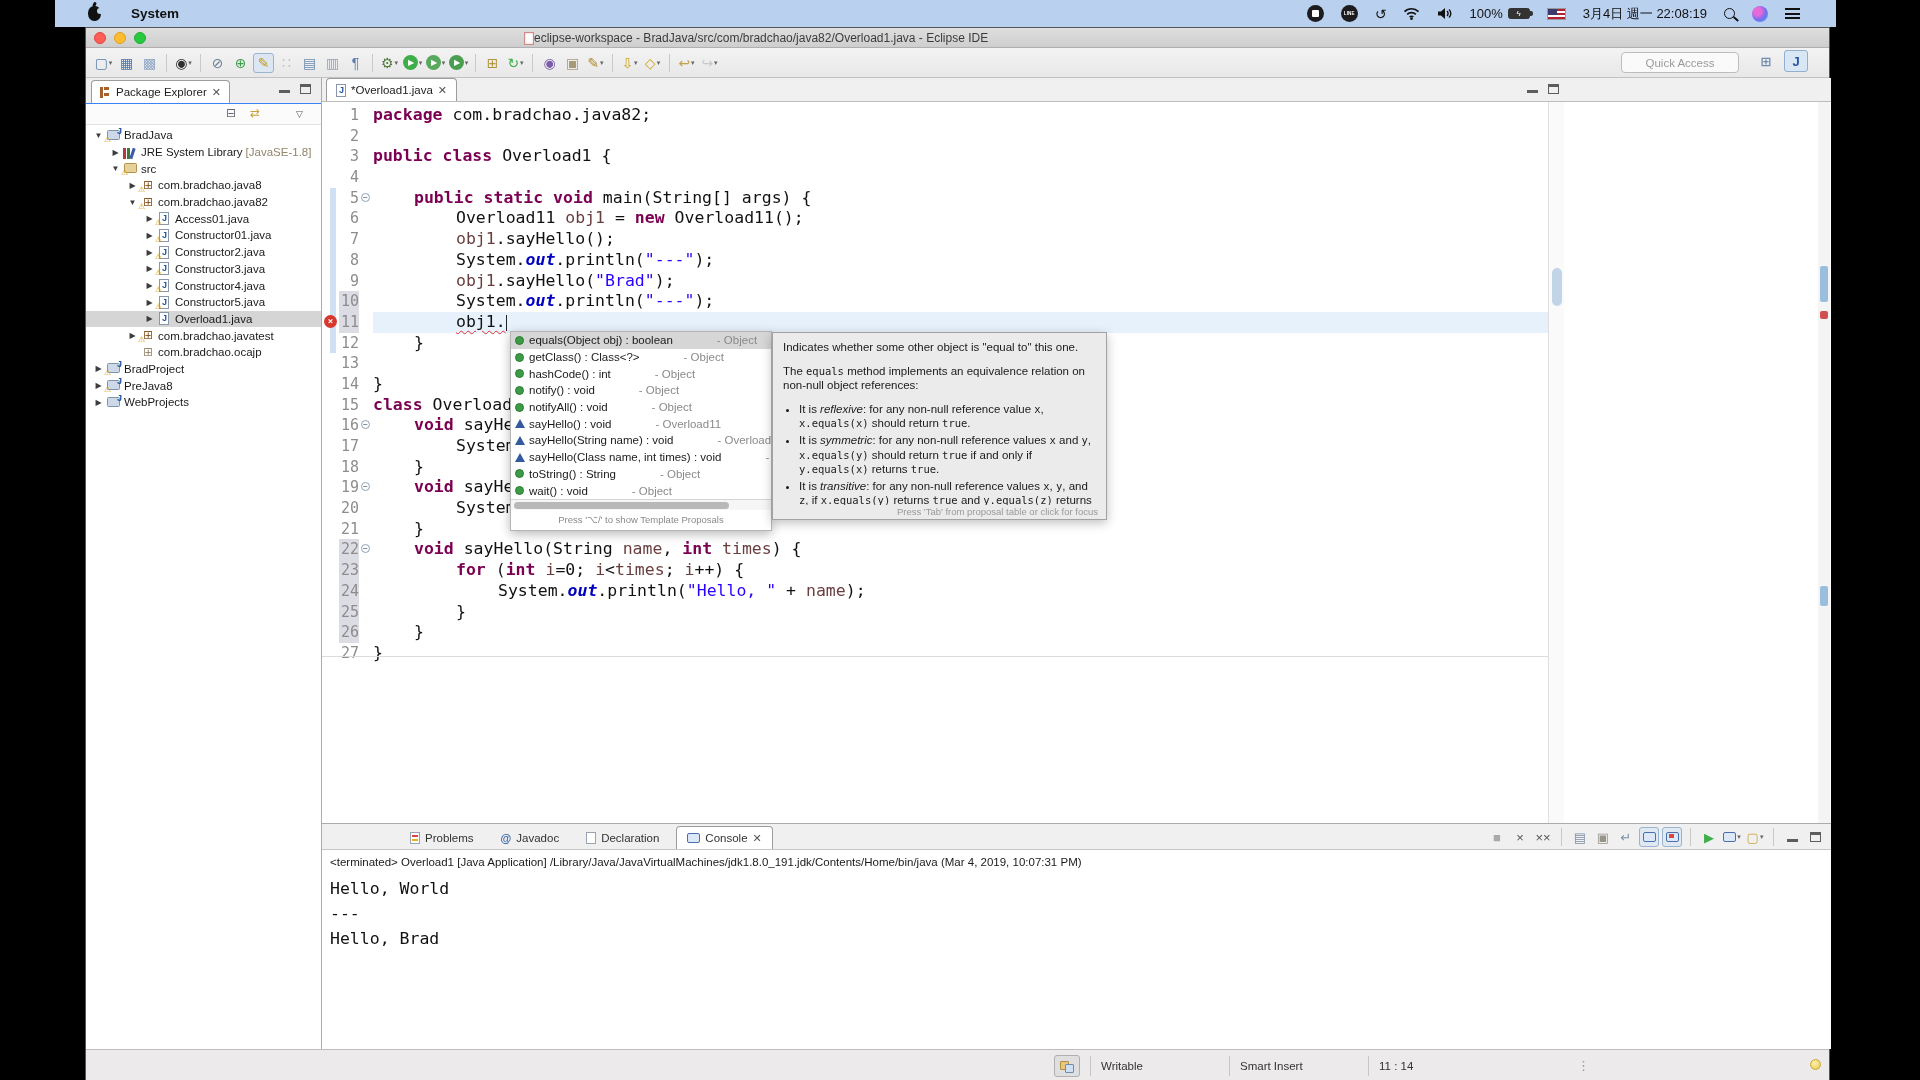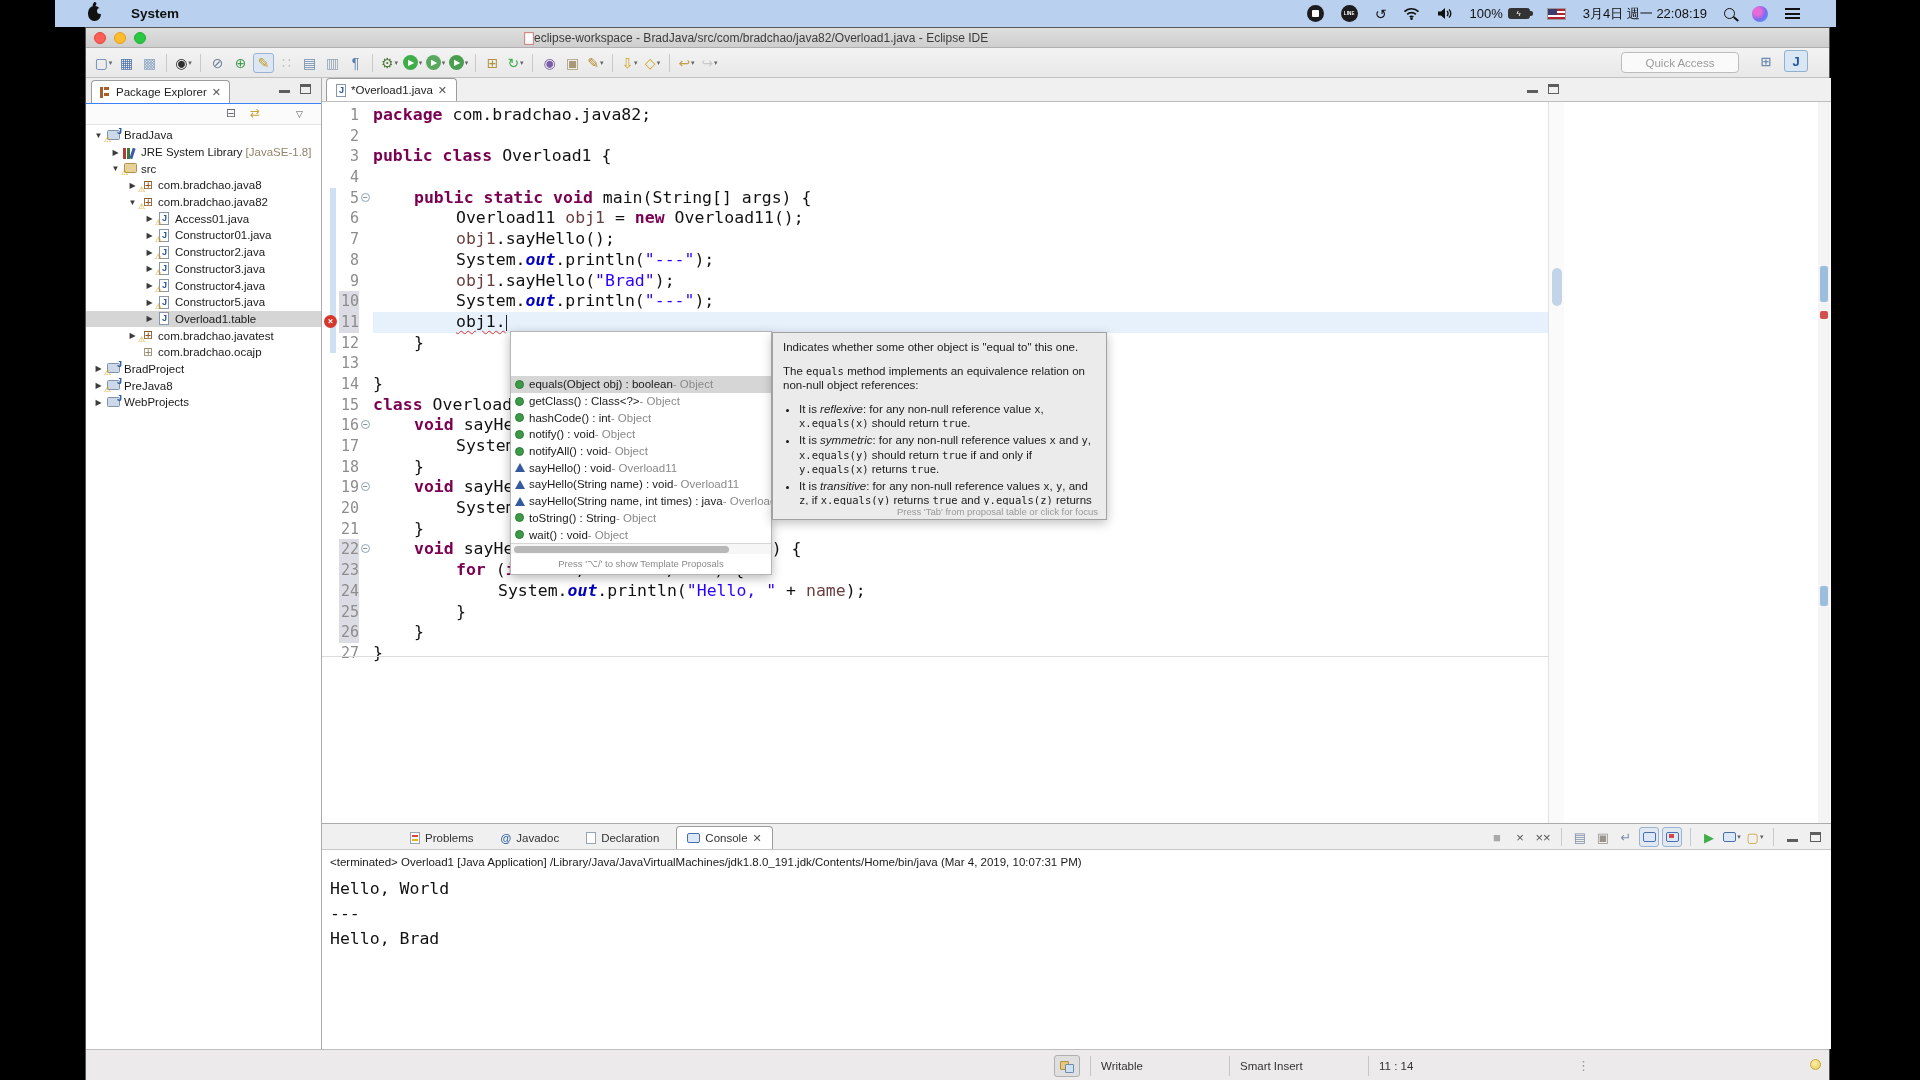--- a/index.html
+++ b/index.html
@@ -147,26 +147,26 @@
   #code-endline { position:absolute; left:0; top:554px; width:1226px; border-top:1px solid #dcdcdc; }
   #vscroll { position:absolute; left:1226px; top:0; width:16px; height:721px; background:#fafafa; border-left:1px solid #e0e0e0; }
   #vthumb { position:absolute; left:3px; top:166px; width:10px; height:38px; background:#c2d4e8; border-radius:5px; }
   #overview { position:absolute; right:1px; top:0; width:12px; height:721px; background:#f4f4f4; }
   .ov-mark { position:absolute; left:2px; width:8px; border-radius:2px; }
 
   
   #cpl { position:absolute; left:188px; top:229px; width:262px; background:#fff; border:1px solid #b5b5b5;
          box-shadow:0 3px 10px rgba(0,0,0,.28); font-size:11.5px; }
   .cpl-row { height:16.7px; display:flex; align-items:center; padding:0 4px; overflow:hidden; white-space:nowrap; }
-  .cpl-row.sel { background:#d6d6d6;margin-top:44px; }
+  .cpl-row.sel { background:#d6d6d6; }
   .cpl-ico { width:14px; flex:none; display:flex; align-items:center; }
   .cpl-ico .pub { width:9px; height:9px; border-radius:50%; background:#3c9b46; border:1px solid #2d7a36; }
   .cpl-ico .def { width:0; height:0; border-left:5px solid transparent; border-right:5px solid transparent; border-bottom:9px solid #33599e; }
   .cpl-label { color:#1a1a1a; }
-  .cpl-origin { color:#8a8a8a; }
+  .cpl-origin { color:#8a8a8a;padding-left:44px; }
   #cpl-hscroll { height:11px; border-top:1px solid #d5d5d5; position:relative; background:#f6f6f6; }
   #cpl-hthumb { position:absolute; left:3px; top:2px; width:215px; height:7px; background:#b8b8b8; border-radius:4px; }
   #cpl-footer { height:20px; font-size:9.5px; color:#8a8a8a; display:flex; align-items:center; justify-content:center; background:#fff; }
 
   
   #jd { position:absolute; left:450px; top:230px; width:335px; height:188px; background:#ebebeb;
         border:1px solid #a2a2a2; box-shadow:0 3px 10px rgba(0,0,0,.25); font-size:11.5px; color:#1a1a1a; }
   #jd-body { position:absolute; left:0; top:0; width:100%; height:172px; overflow:hidden; padding:7px 10px 0 10px; line-height:14.6px; }
   #jd-body p { margin-bottom:9px; }
   #jd-body ul { margin-left:16px; }
@@ -471,21 +471,21 @@
               <span class="doc"></span>
               <span class="wbadge">⚠</span>
             </span>
             <span class="lbl">Constructor5.java</span>
           </div>
           <div class="pe-row sel" style="padding-left: 57px;">
             <span class="tw">▶</span>
             <span class="fico f-class">
               <span class="doc"></span>
             </span>
-            <span class="lbl">Overload1.table</span>
+            <span class="lbl">Overload1.java</span>
           </div>
           <div class="pe-row" style="padding-left: 40px;">
             <span class="tw">▶</span>
             <span class="fico f-pkg">⊞<span class="wbadge">⚠</span></span>
             <span class="lbl">com.bradchao.javatest</span>
           </div>
           <div class="pe-row" style="padding-left: 40px;">
             <span class="tw"></span>
             <span class="fico f-pkg empty">⊞</span>
             <span class="lbl">com.bradchao.ocajp</span>
@@ -764,21 +764,21 @@
                 <span class="cpl-ico">
                   <span class="def"></span>
                 </span>
                 <span class="cpl-label">sayHello(String name) : void</span>
                 <span class="cpl-origin"> - Overload11</span>
               </div>
               <div class="cpl-row">
                 <span class="cpl-ico">
                   <span class="def"></span>
                 </span>
-                <span class="cpl-label">sayHello(String name, int times) : java</span>
+                <span class="cpl-label">sayHello(Class name, int times) : void</span>
                 <span class="cpl-origin"> - Overload11</span>
               </div>
               <div class="cpl-row">
                 <span class="cpl-ico">
                   <span class="pub"></span>
                 </span>
                 <span class="cpl-label">toString() : String</span>
                 <span class="cpl-origin"> - Object</span>
               </div>
               <div class="cpl-row">

